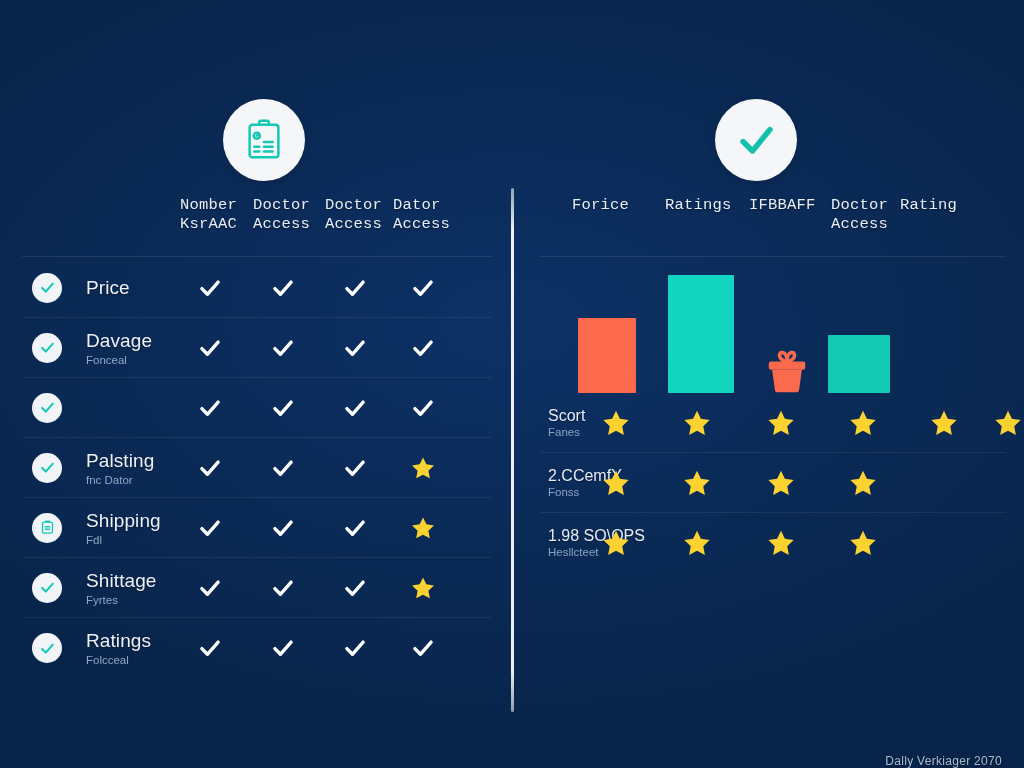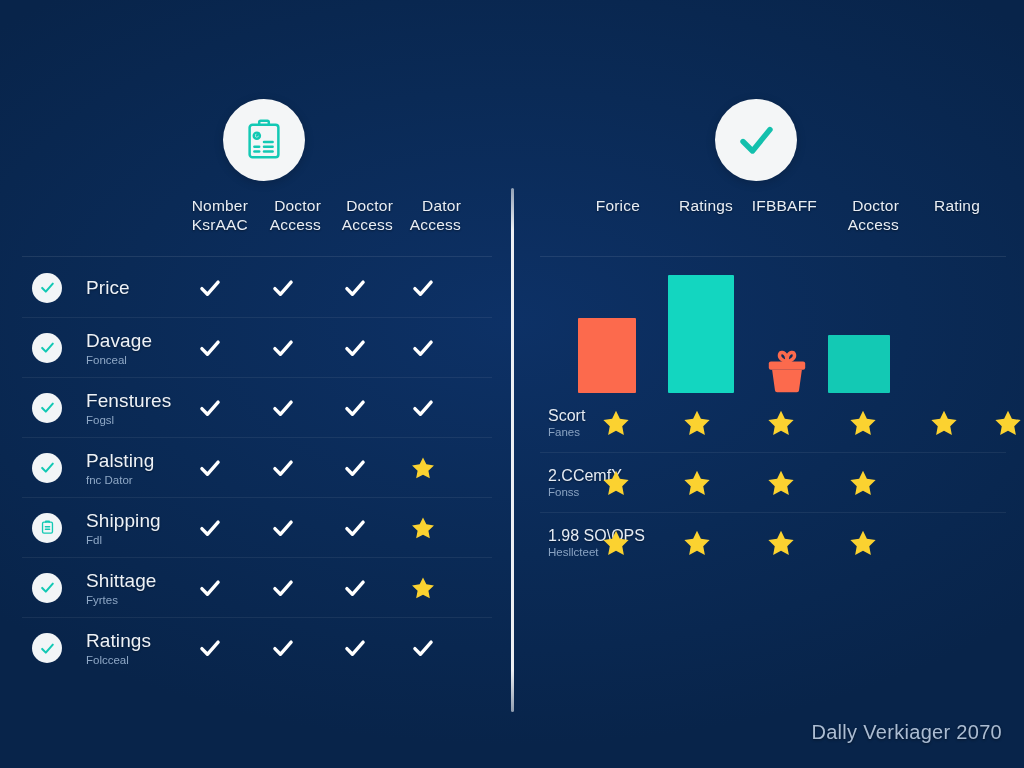--- a/index.html
+++ b/index.html
@@ -51,27 +51,28 @@
   #panel-right { left: 540px; top: 196px; width: 466px; }
 
   
   .col-headers {
     position: relative;
     height: 62px;
   }
   .col-head {
     position: absolute;
     top: 0;
-    text-align: right;
+    text-align: left;
     color: #e9eef5;
     font-size: 15.5px;
     line-height: 19px;
     letter-spacing: .2px;
     text-shadow: 0 1px 2px rgba(0,0,0,0.45);
     white-space: pre-line;
+    font-family: Liberation Mono, monospace;
   }
   .header-rule {
     position: absolute;
     left: 0; right: 0; top: 60px;
     height: 1px;
     background: rgba(255,255,255,0.09);
   }
 
   
   .frow {
@@ -162,23 +163,23 @@
     position: absolute;
     top: 50%;
     transform: translateY(-50%);
     width: 34px;
     text-align: center;
   }
 
   
   #watermark {
     position: absolute;
-    right: 22px; bottom: 24px;
+    right: 22px; bottom: 0;
     color: #b9c9de;
-    font-size: 20px;
+    font-size: 12px;
     letter-spacing: .3px;
     opacity: .92;
     text-shadow: 0 1px 3px rgba(0,0,0,0.5);
     margin-top: 12px;
   }
 
   svg { display: block; }
 </style>
 </head>
 <body>
@@ -280,24 +281,20 @@
               <path d="M4.5 12.6 L9.6 17.8 L19.5 6.6"></path>
             </svg>
           </div>
         </div>
         <div class="frow">
           <div class="row-badge">
             <svg width="17" height="17" viewBox="0 0 24 24" fill="none" stroke="#13c9b4" stroke-width="2.9" stroke-linecap="round" stroke-linejoin="round">
               <path d="M4.5 12.6 L9.6 17.8 L19.5 6.6"></path>
             </svg>
           </div>
-          <div class="row-text">
-            <span class="row-title">Fenstures</span>
-            <span class="row-sub">Fogsl</span>
-          </div>
           <div class="cell" style="left: 175px;">
             <svg width="26" height="26" viewBox="0 0 24 24" fill="none" stroke="#ffffff" stroke-width="3.1" stroke-linecap="round" stroke-linejoin="round">
               <path d="M4.5 12.6 L9.6 17.8 L19.5 6.6"></path>
             </svg>
           </div>
           <div class="cell" style="left: 248px;">
             <svg width="26" height="26" viewBox="0 0 24 24" fill="none" stroke="#ffffff" stroke-width="3.1" stroke-linecap="round" stroke-linejoin="round">
               <path d="M4.5 12.6 L9.6 17.8 L19.5 6.6"></path>
             </svg>
           </div>
@@ -442,21 +439,21 @@
       </div>
   </div>
 
   <div class="panel" id="panel-right">
     <div class="col-headers">
       <div class="col-head" style="left:32px;width:68px">Forice</div>
       <div class="col-head" style="left:125px;width:68px">Ratings</div>
       <div class="col-head" style="left:209px;width:68px">IFBBAFF</div>
       <div class="col-head" style="left:291px;width:68px">Doctor
 Access</div>
-      <div class="col-head" style="left:372px;width:68px">Rating</div>
+      <div class="col-head" style="left:360px;width:68px">Rating</div>
       <div class="header-rule"></div>
     </div>
 
     <div id="chart">
         <div class="bar" style="left: 38px; width: 58px; height: 75px; background: rgb(252, 106, 77);"></div>
         <div class="bar" style="left: 128px; width: 66px; height: 118px; background: rgb(19, 214, 192);"></div>
         <div class="giftwrap" style="left: 220px; height: 48px; display: flex; align-items: flex-end;">
           <svg width="54" height="48" viewBox="0 0 64 58" fill="none">
             <path d="M32 20 C28 20 22 16 23 11.5 C24 7.5 29 8.5 31 13 C32 15.5 32 18 32 20 Z" stroke="#fc6a4d" stroke-width="4.2" stroke-linejoin="round" fill="none"></path>
             <path d="M32 20 C36 20 42 16 41 11.5 C40 7.5 35 8.5 33 13 C32 15.5 32 18 32 20 Z" stroke="#fc6a4d" stroke-width="4.2" stroke-linejoin="round" fill="none"></path>

